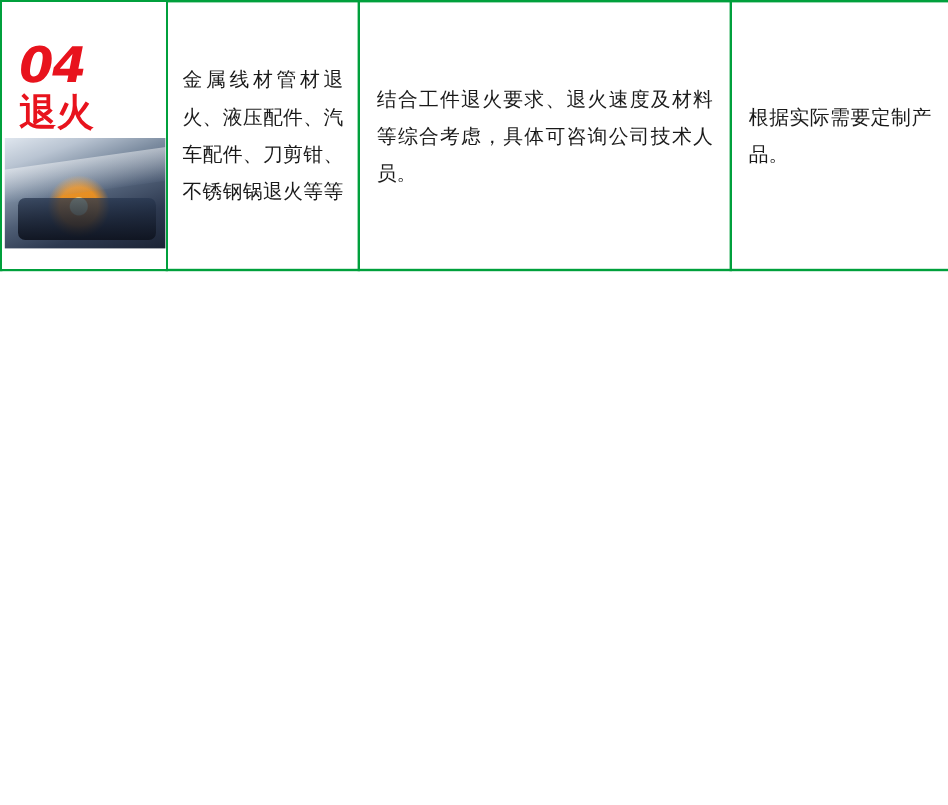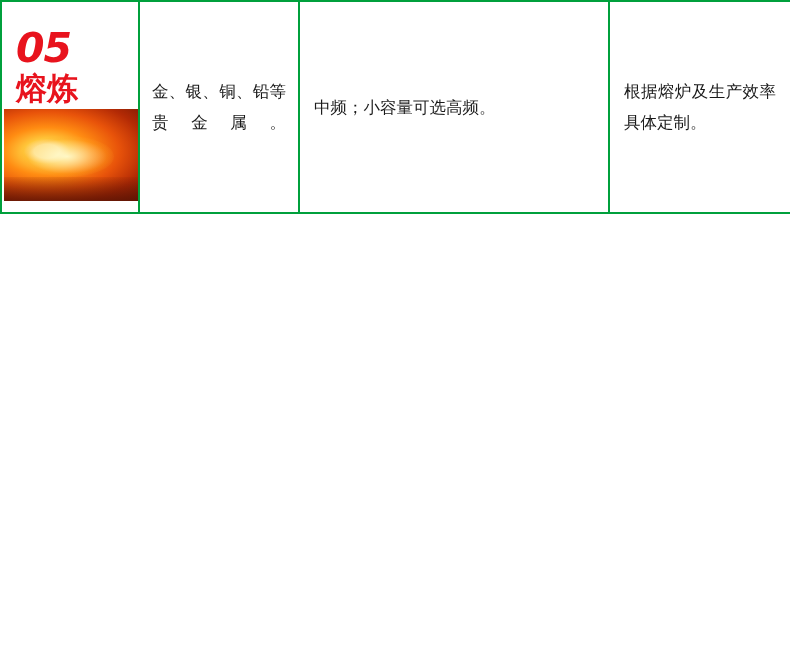--- a/index.html
+++ b/index.html
@@ -185,35 +185,35 @@
 
 <div class="sheet">
   <table class="spec">
     <colgroup>
       <col class="c-label">
       <col class="c-app">
       <col class="c-note">
       <col class="c-power">
     </colgroup>
     <tbody>
-
-      <tr class="r05">
+      <tr class="r04">
         <td class="label-cell">
           <div class="label-inner">
-            <div class="num">05</div>
-            <div class="name">熔炼</div>
-            <div class="photo p05"></div>
+            <div class="num">04</div>
+            <div class="name">退火</div>
+            <div class="photo p04"></div>
           </div>
         </td>
         <td>
-          <div class="cell-text just">金、银、铜、铅等贵金属。</div>
+          <div class="cell-text just">金属线材管材退火、液压配件、汽车配件、刀剪钳、不锈钢锅退火等等</div>
         </td>
         <td>
-          <div class="cell-note center">中频；小容量可选高频。</div>
+          <div class="cell-note just">结合工件退火要求、退火速度及材料等综合考虑，具体可咨询公司技术人员。</div>
         </td>
         <td>
-          <div class="cell-note just">根据熔炉及生产效率具体定制。</div>
+          <div class="cell-note just">根据实际需要定制产品。</div>
         </td>
       </tr>
+
 
     </tbody>
   </table>
 </div>
 
 </body></html>

